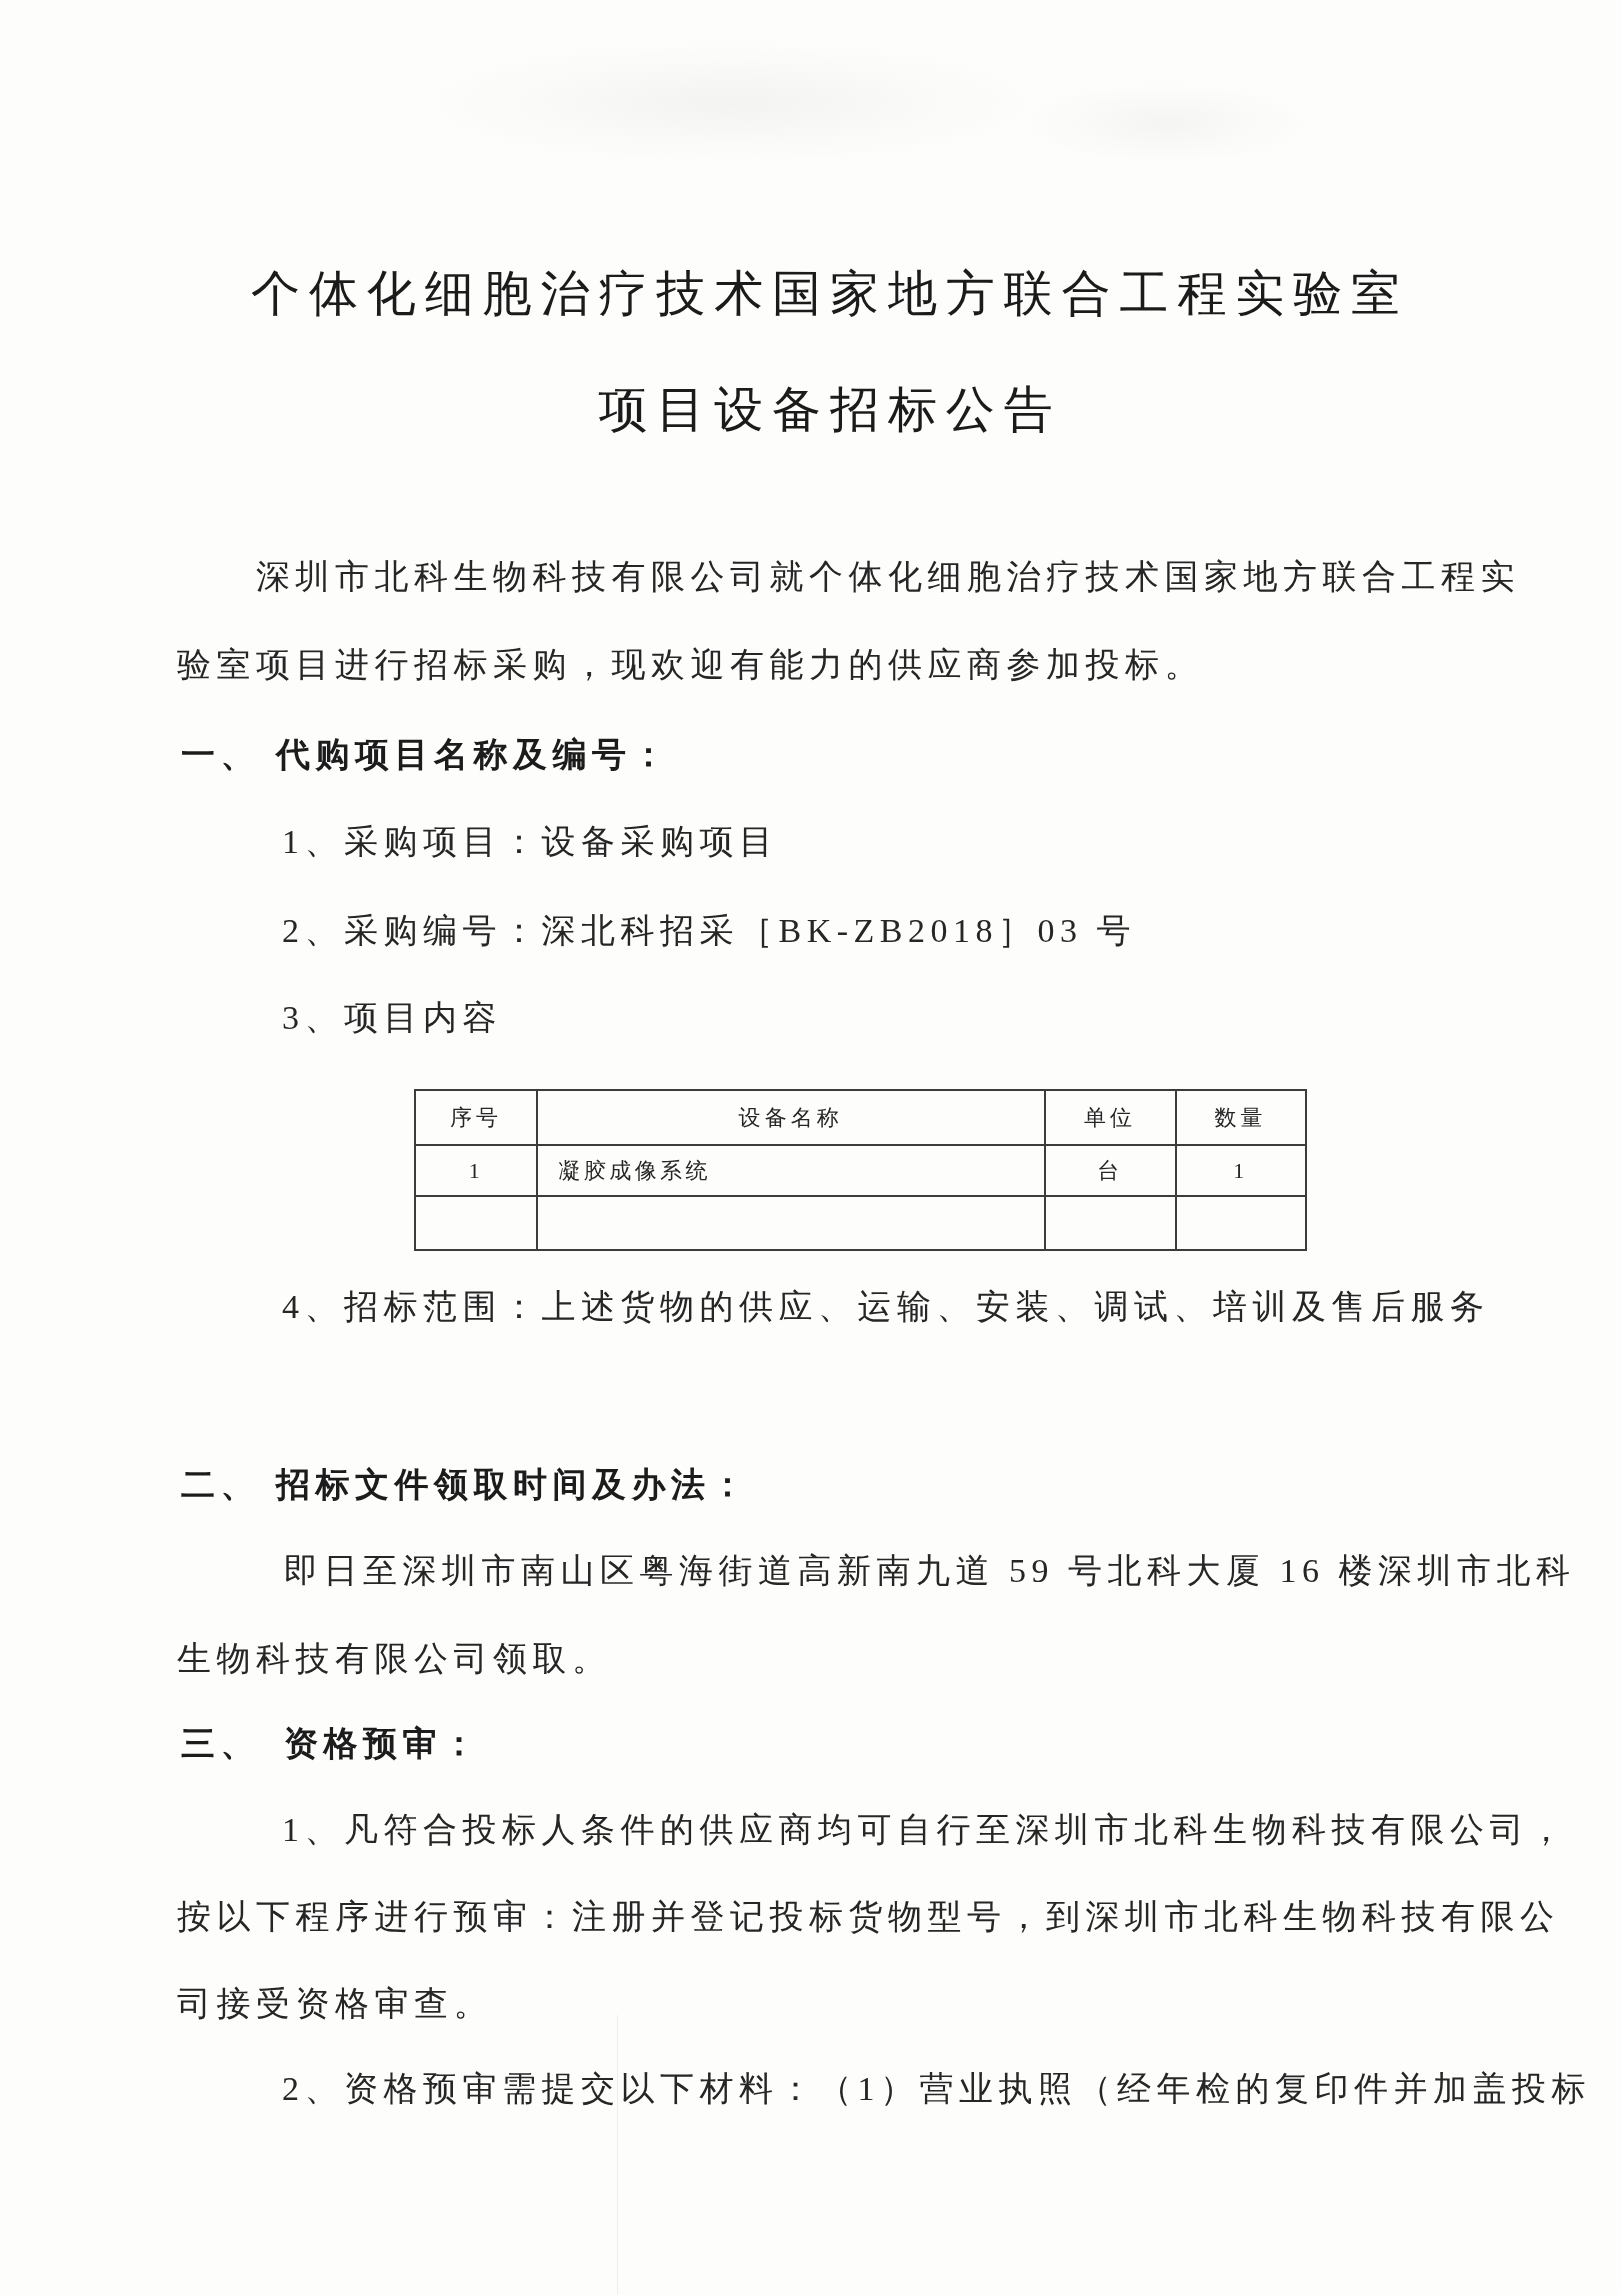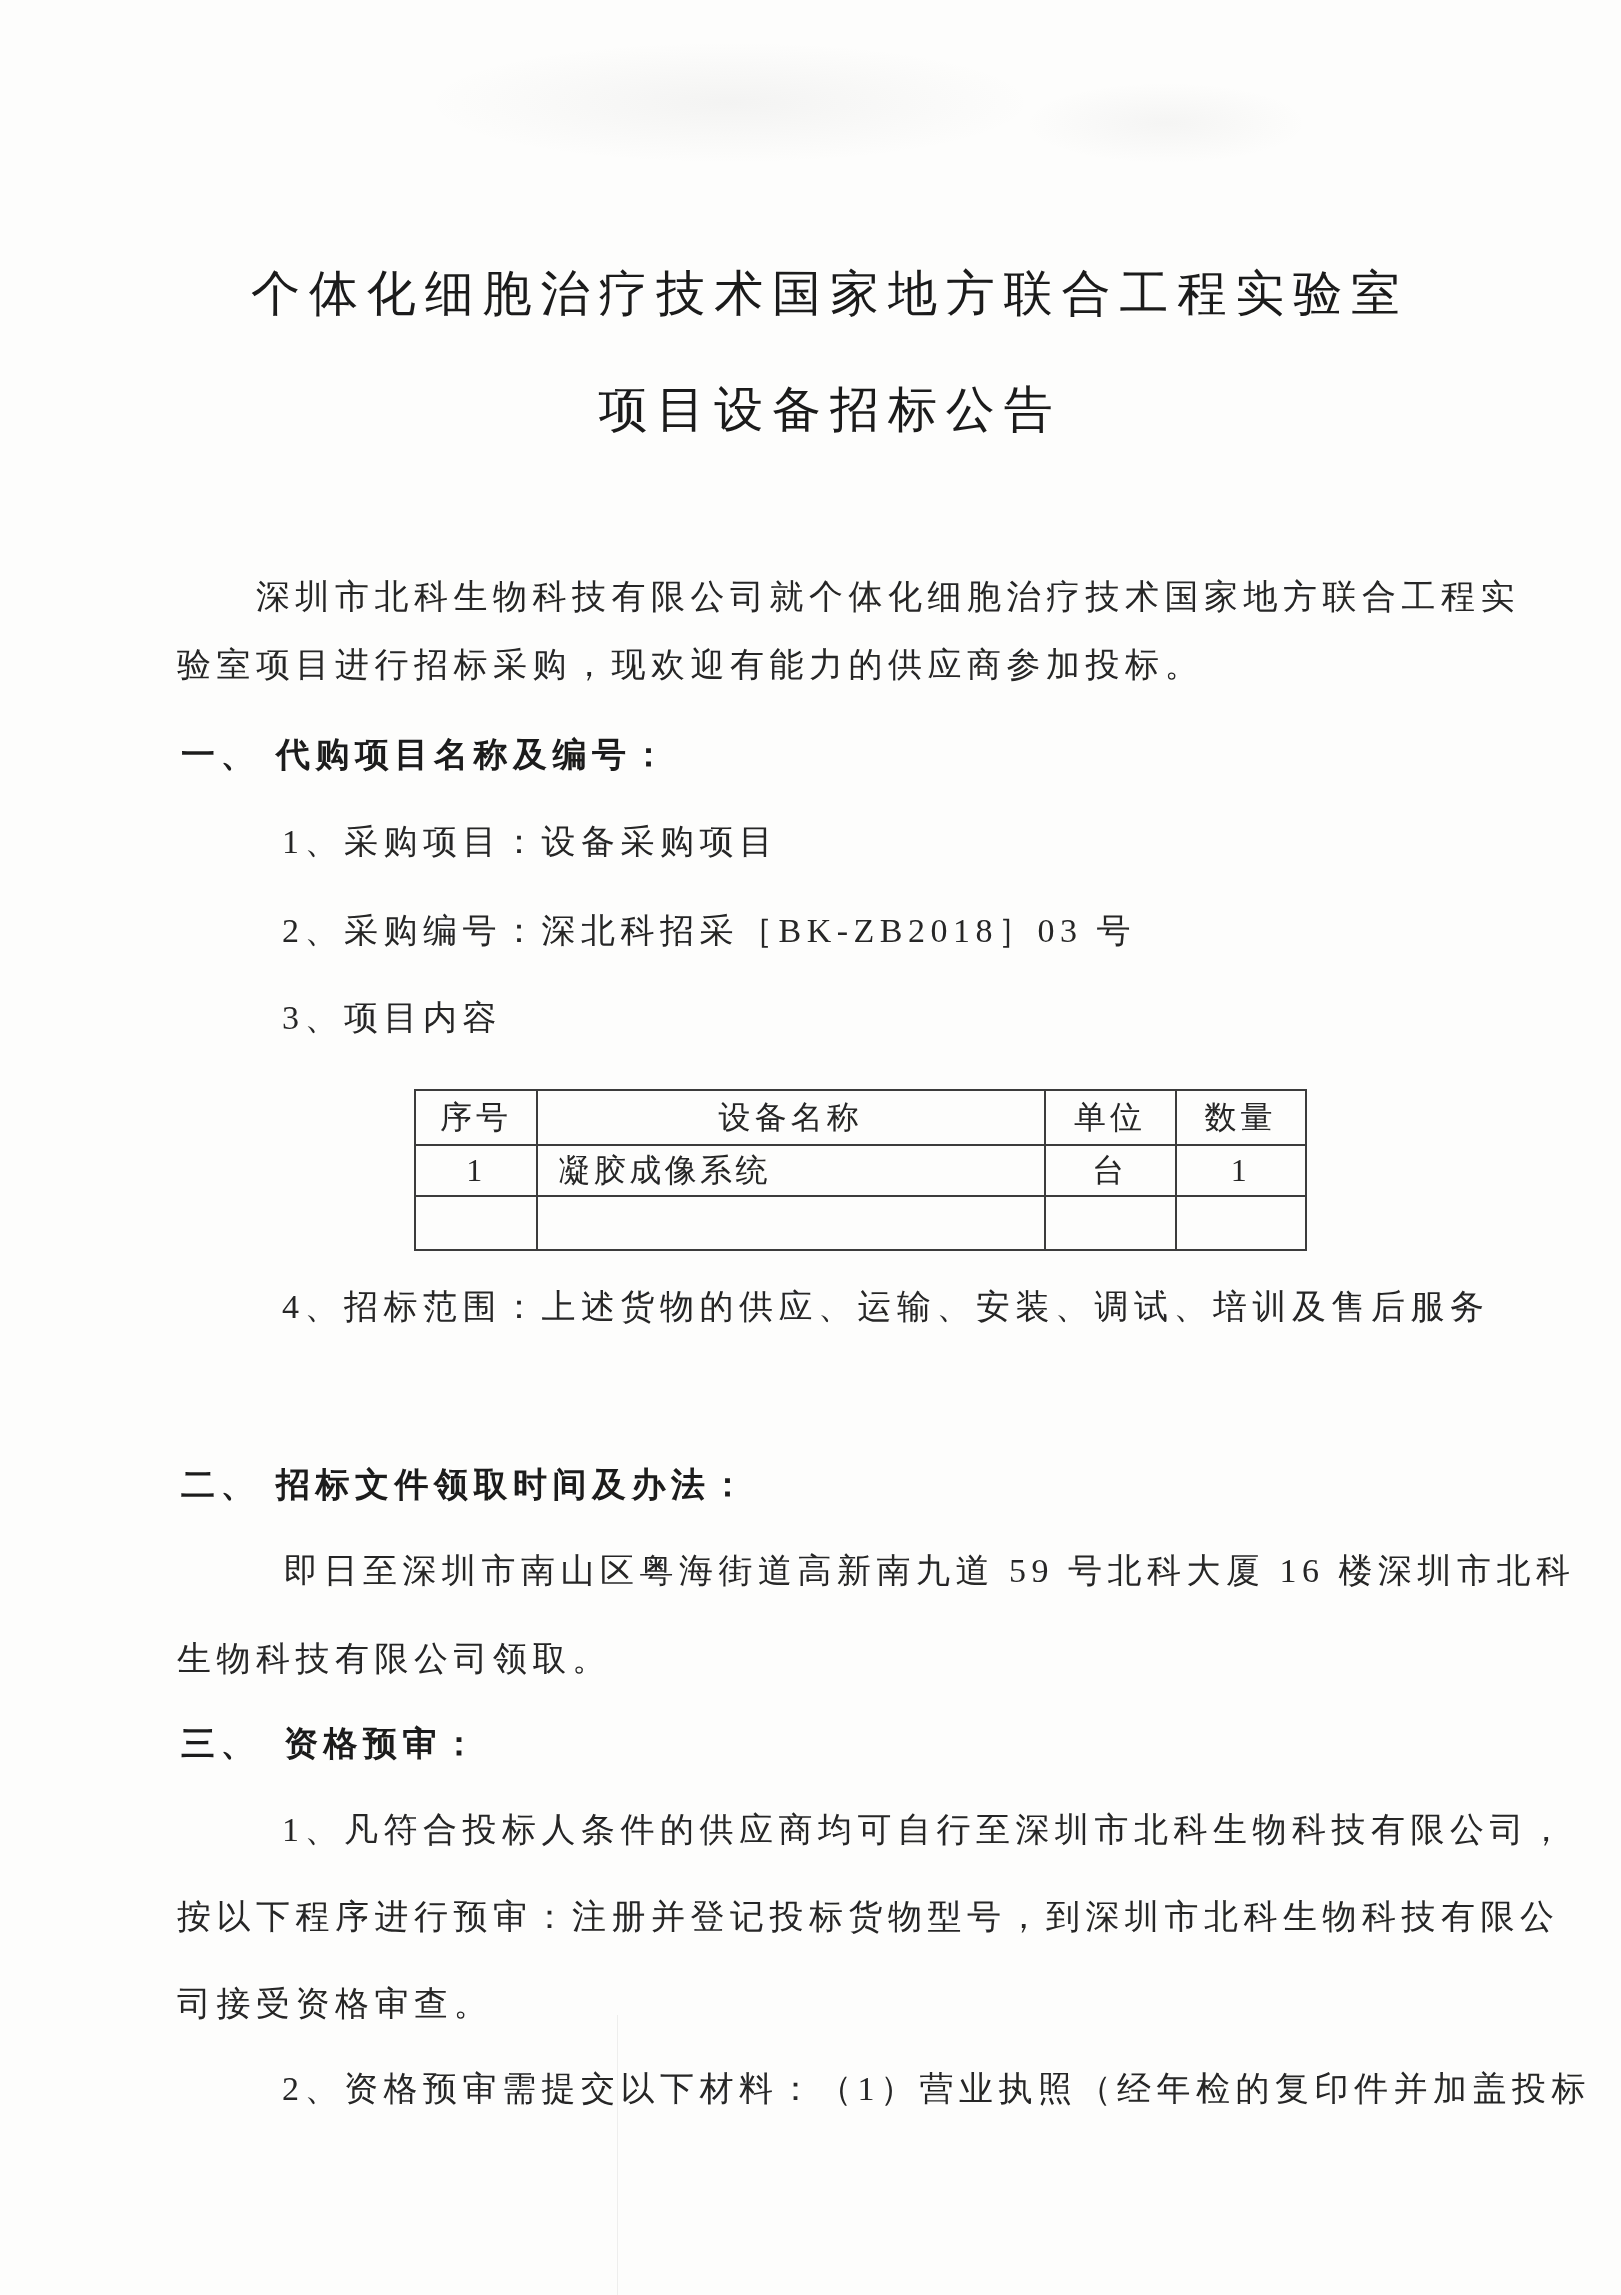--- a/index.html
+++ b/index.html
@@ -48,21 +48,21 @@
     letter-spacing: 5.5px;
     color: #1c1c1c;
   }
   table.items {
     position: absolute;
     left: 414px;
     top: 1089px;
     border-collapse: collapse;
     table-layout: fixed;
     font-family: "Liberation Serif", "DejaVu Serif", serif;
-    font-size: 32px;
+    font-size: 22px;
     color: #262626;
     background: #fdfdfc;
   }
   table.items th, table.items td {
     border: 2px solid #3c3c3c;
     padding: 0;
     overflow: hidden;
   }
   table.items th {
     font-weight: 400;
@@ -120,21 +120,21 @@
   <div class="smudge-a"></div>
   <div class="smudge-b"></div>
 
   <div class="title-wrap" style="top:261px;">
     <span class="title-text">个体化细胞治疗技术国家地方联合工程实验室</span>
   </div>
   <div class="title-wrap" style="top:377px;">
     <span class="title-text">项目设备招标公告</span>
   </div>
 
-  <div class="t serif body-line" style="left:256px; top:554px;margin-top:20px;">深圳市北科生物科技有限公司就个体化细胞治疗技术国家地方联合工程实</div>
+  <div class="t serif body-line" style="left:256px; top:554px;">深圳市北科生物科技有限公司就个体化细胞治疗技术国家地方联合工程实</div>
   <div class="t serif body-line" style="left:177px; top:642px;">验室项目进行招标采购，现欢迎有能力的供应商参加投标。</div>
 
   <div class="t bold-heading" style="left:181px; top:732px;">一、</div>
   <div class="t bold-heading" style="left:276px; top:732px;font-family:Liberation Mono, monospace;">代购项目名称及编号：</div>
 
   <div class="t serif body-line" style="left:282px; top:819px;">1、采购项目：设备采购项目</div>
   <div class="t serif body-line" style="left:282px; top:908px;">2、采购编号：深北科招采［BK-ZB2018］03 号</div>
   <div class="t serif body-line" style="left:282px; top:995px;">3、项目内容</div>
 
   <table class="items">

